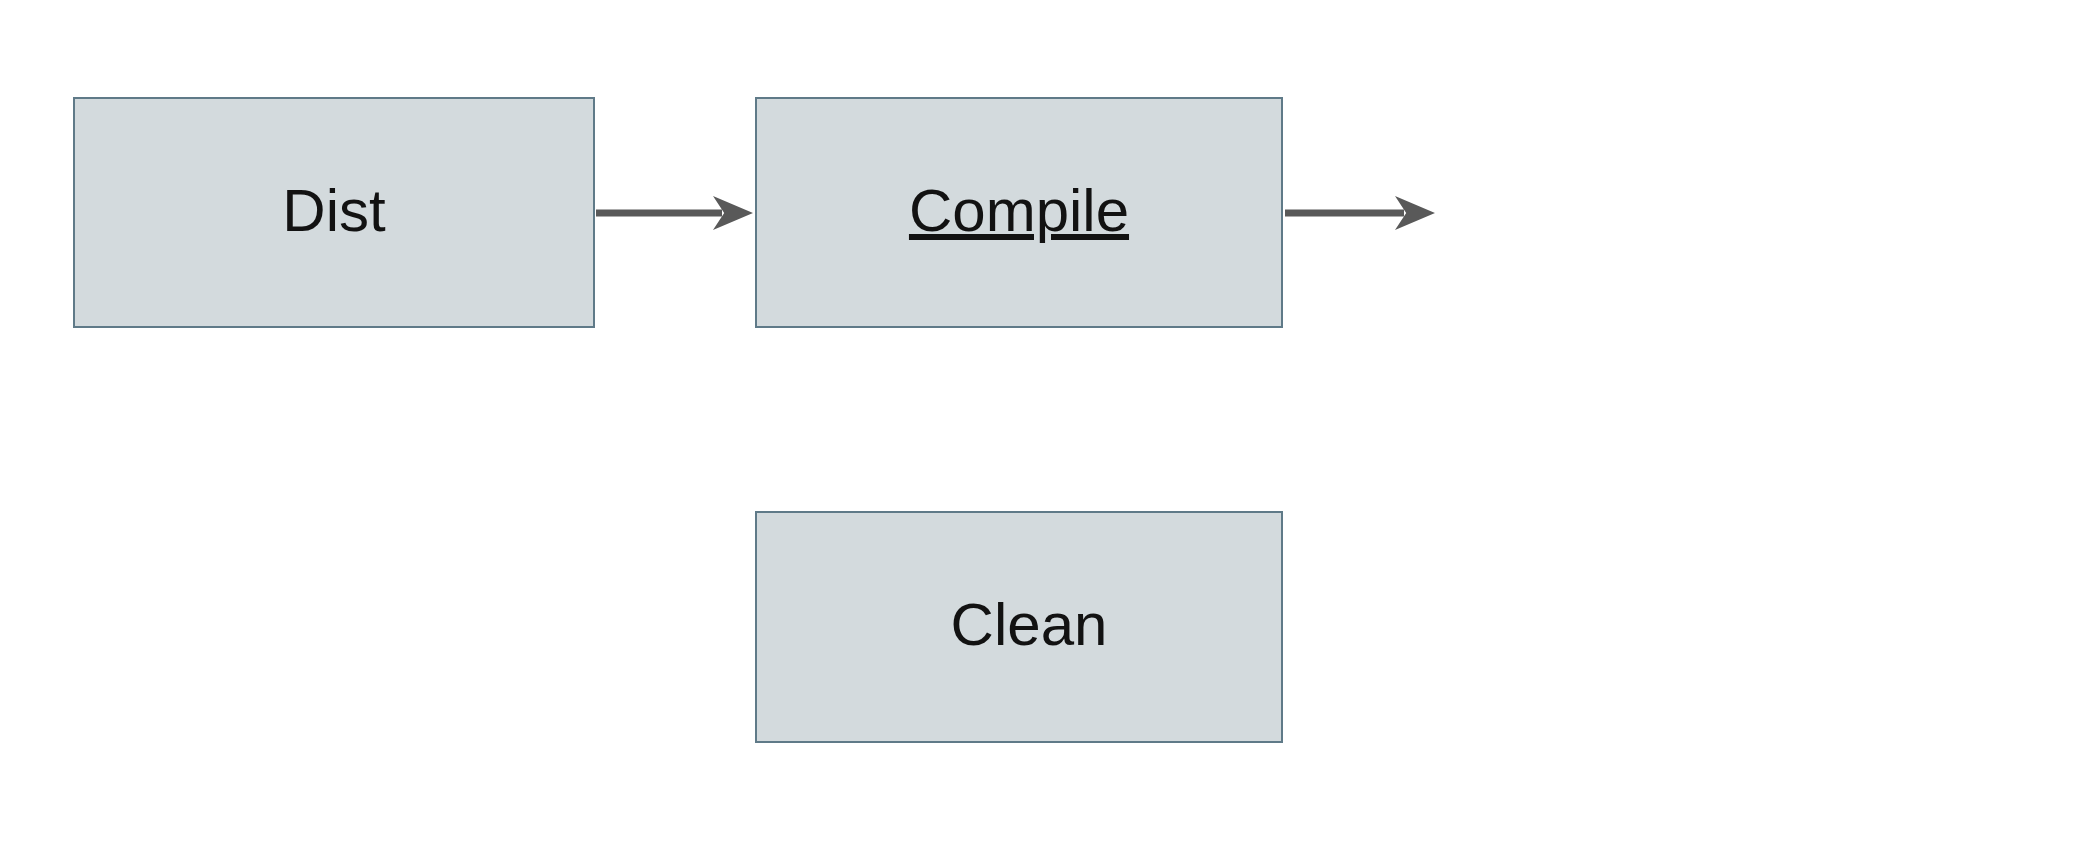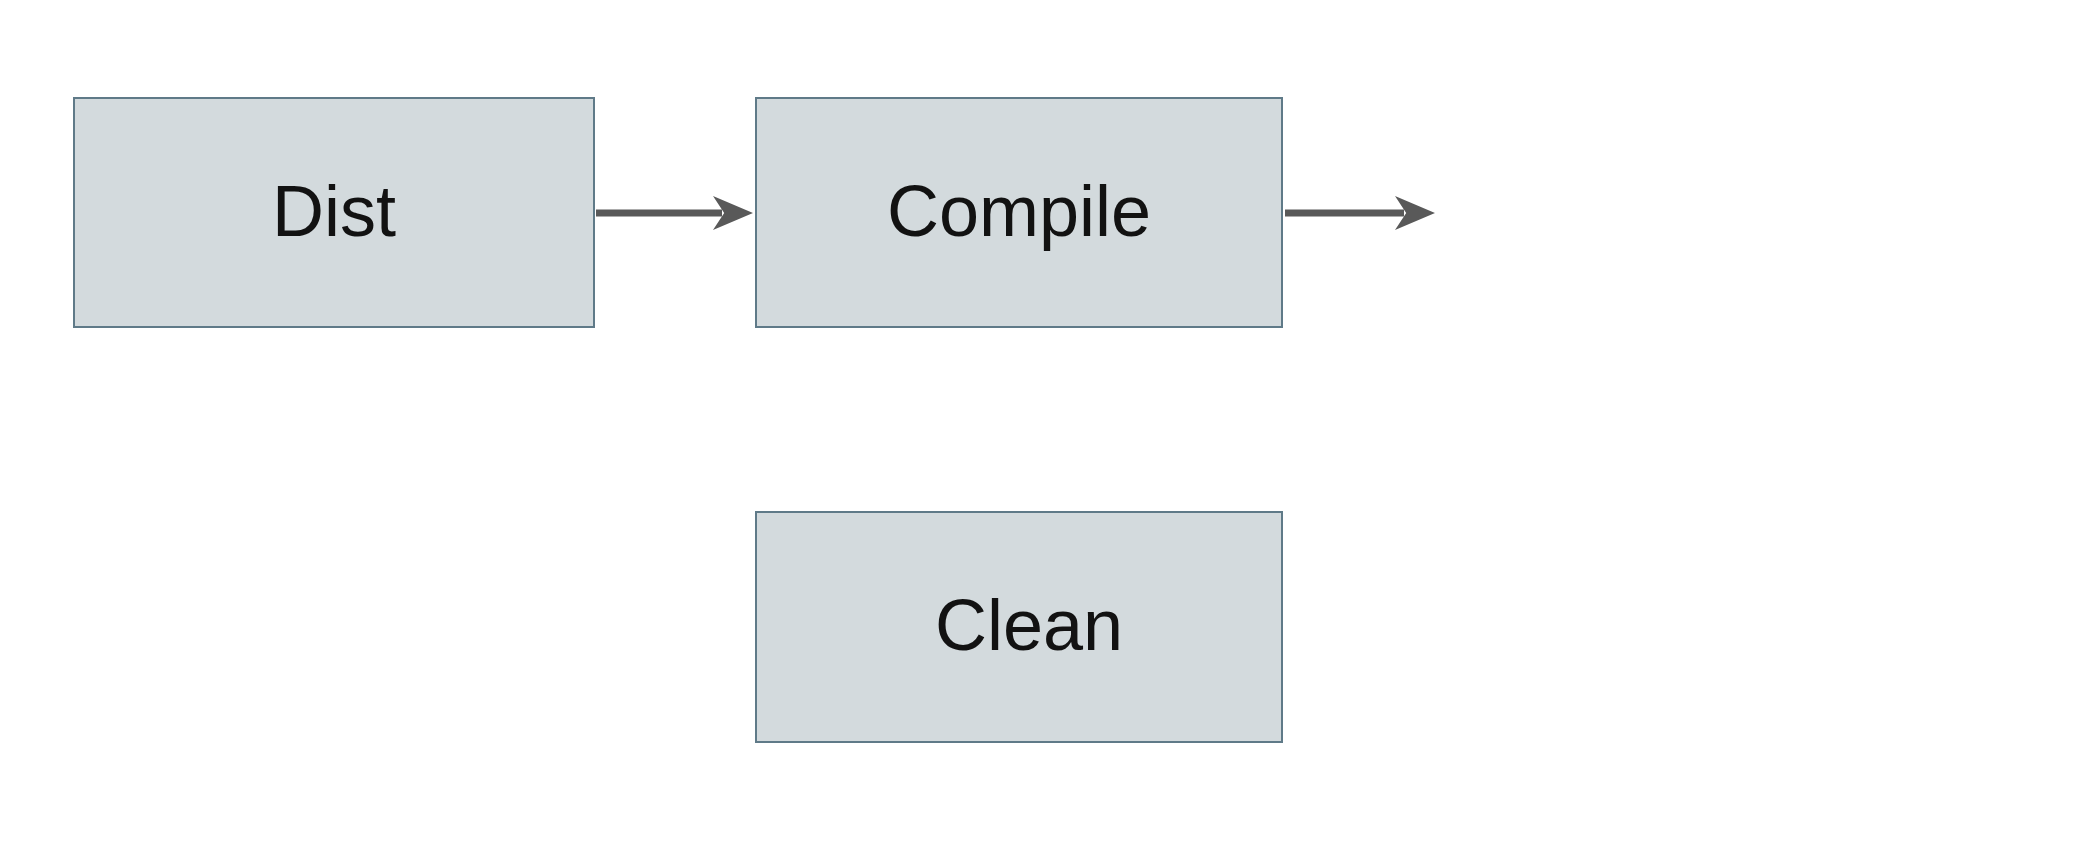--- a/index.html
+++ b/index.html
@@ -26,21 +26,21 @@
   .node {
     position: absolute;
     box-sizing: border-box;
     display: flex;
     align-items: center;
     justify-content: center;
     border-style: solid;
     border-width: 2px;
   }
   .node .label {
-    font-size: 72px;
+    font-size: 60px;
     line-height: 1;
     white-space: nowrap;
     transform: translateY(-2px);
   }
 </style>
 </head>
 <body>
 
 <div class="canvas">
 
@@ -49,21 +49,21 @@
       <path d="M713,196 L753,213 L713,230 L724.2,213 Z" fill="#595959"></path>
       <line x1="1285" y1="213" x2="1404" y2="213" stroke="#595959" stroke-width="7"></line>
       <path d="M1395,196 L1435,213 L1395,230 L1406.2,213 Z" fill="#595959"></path>
     </svg>
 
   <div class="node" style="left: 73px; top: 97px; width: 522px; height: 231px; background: rgb(211, 218, 221); border-color: rgb(95, 122, 136);">
     <span class="label" style="color: rgb(18, 18, 18);">Dist</span>
   </div>
 
   <div class="node" style="left: 755px; top: 97px; width: 528px; height: 231px; background: rgb(211, 218, 221); border-color: rgb(95, 122, 136);">
-    <span class="label" style="color: rgb(18, 18, 18);">Compile</span>
+    <span class="label" style="color: rgb(18, 18, 18); text-decoration: underline;">Compile</span>
   </div>
 
 
   <div class="node" style="left: 755px; top: 511px; width: 528px; height: 232px; background: rgb(211, 218, 221); border-color: rgb(95, 122, 136);">
     <span class="label" style="color: rgb(18, 18, 18); margin-left: 20px;">Clean</span>
   </div>
 
 </div>
 
 </body></html>

